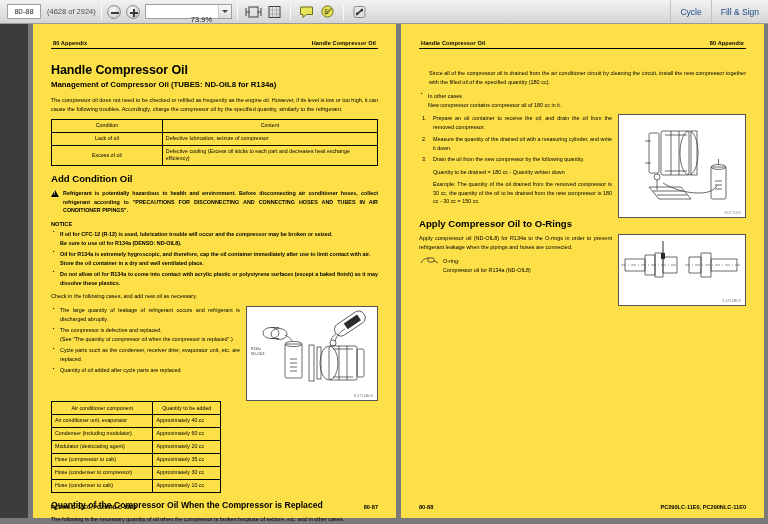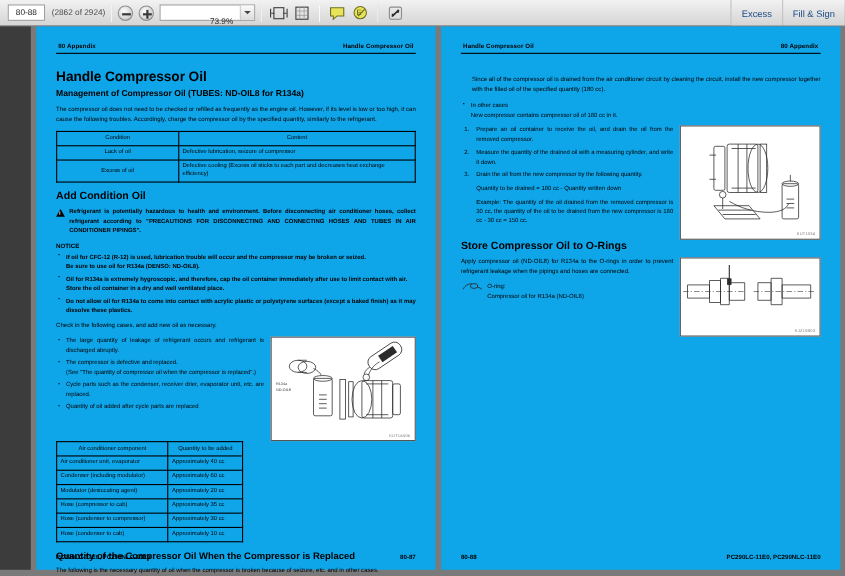--- a/index.html
+++ b/index.html
@@ -84,21 +84,21 @@
     display: flex; position: relative;
     padding: 6px 0 0 0;
   }
   .railleft {
     width: 28px; background: #3c3c3c; height: 494px;
     margin-top: -6px;
   }
   .pages { display: flex; gap: 5px; flex: 1; padding-left: 5px; }
 
   .page {
-    background: #0ea5e9; position: relative;
+    background: #fde047; position: relative;
     width: 363px; height: 494px;
     padding: 16px 18px 10px 18px;
     color: #000;
     margin-top: -6px;
   }
 
   
   .runhead {
     display: flex; justify-content: space-between;
     font-size: 5.6px; font-weight: bold; letter-spacing: .1px;
@@ -181,21 +181,21 @@
     font-size: 5.6px; font-weight: bold;
   }
   .spacer { height: 6px; }
 </style>
 </head>
 <body>
 
 <div class="toolbar">
 
   <input class="pagebox" readonly="" value="80-88" style="">
-  <span class="pagecount">(2862 of 2924)</span>
+  <span class="pagecount">(4628 of 2924)</span>
 
   <span class="tb-sep"></span>
 
   <span class="circbtn"></span>
   <span style="width:5px;flex:none;"></span>
   <span class="circbtn plus"></span>
 
   <div class="zoombox">
     <span class="zoomval">73.9%</span>
     <span class="zoomarrow">
@@ -239,21 +239,21 @@
   <span class="tbicon">
     <svg width="17" height="16" viewBox="0 0 17 16">
       <rect x="3" y="2.5" width="11" height="11" rx="1.5" fill="none" stroke="#8c8c8c" stroke-width="1"></rect>
       <path d="M11.5 5 5.5 11" stroke="#2e2e2e" stroke-width="1.6"></path>
       <path d="M11.8 4.6v3h-3z" fill="#2e2e2e"></path>
       <path d="M5.2 11.4v-3h3z" fill="#2e2e2e"></path>
     </svg>
   </span>
 
   <div class="tb-right">
-    <span class="tbtn">Excess</span>
+    <span class="tbtn">Cycle</span>
     <span class="tbtn">Fill &amp; Sign</span>
   </div>
 </div>
 
 <div class="viewer">
   <div class="railleft"></div>
 
   <div class="pages">
 
     <div class="page">
@@ -446,21 +446,21 @@
               <ellipse cx="99.5" cy="52" rx="7.5" ry="2.4"></ellipse>
               <path d="M96 66h7M96 70h7M96 74h7"></path>
               <path d="M99.5 50V44"></path>
             </g>
             </svg><span></span>
           
           <span class="figcode">KUT1034</span>
         </div>
       </div>
 
-      <h2 class="sec-title">Store Compressor Oil to O-Rings</h2>
+      <h2 class="sec-title">Apply Compressor Oil to O-Rings</h2>
 
       <div class="flowrow">
         <div class="flowcol">
           <p class="body">Apply compressor oil (ND-OIL8) for R134a to the O-rings in order to prevent refrigerant leakage when the pipings and hoses are connected.</p>
           <div class="oring-legend">
             <svg width="20" height="8" viewBox="0 0 20 8">
               <path d="M2 6c2-4 5-5 8-5" fill="none" stroke="#2b2b2b" stroke-width="0.8"></path>
               <ellipse cx="12" cy="3" rx="3.4" ry="2.2" fill="none" stroke="#2b2b2b" stroke-width="0.8"></ellipse>
               <path d="M15 4c2 .6 3 1 4 2" fill="none" stroke="#2b2b2b" stroke-width="0.8"></path>
             </svg>

